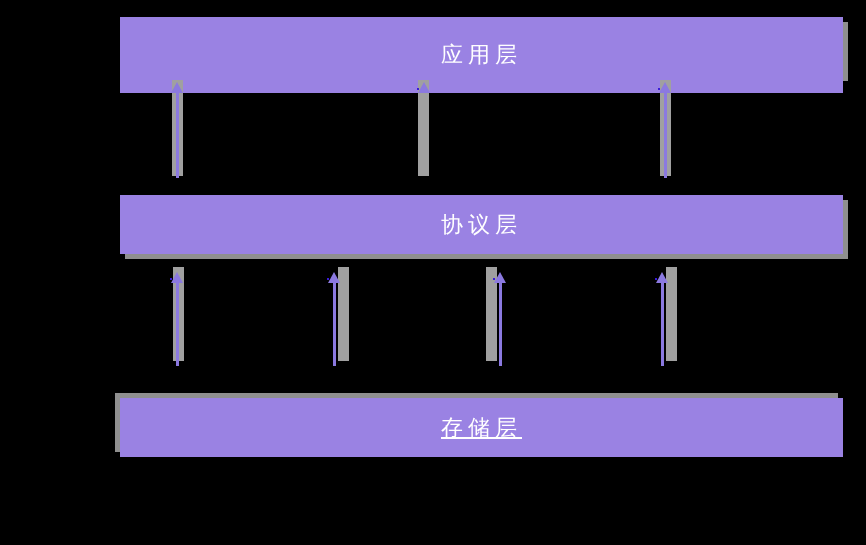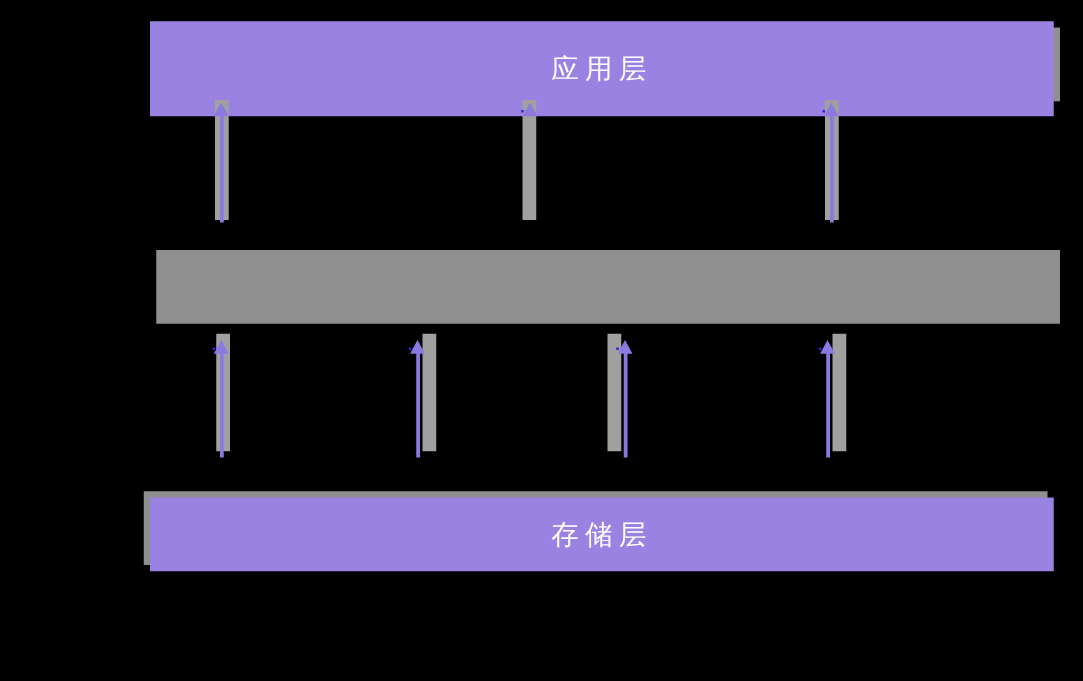--- a/index.html
+++ b/index.html
@@ -77,22 +77,25 @@
 </style>
 </head>
 <body>
 
 <div id="stage" style="background: rgb(0, 0, 0);">
     <div class="bar-shadow" style="left: 125px; top: 22px; width: 723px; height: 59px; background: rgb(143, 143, 143);"></div>
     <div class="layer-bar" style="left: 120px; top: 17px; width: 723px; height: 76px; background: rgb(154, 130, 227); color: rgb(255, 255, 255);">
       <span>应用层</span>
     </div>
     <div class="bar-shadow" style="left: 125px; top: 200px; width: 723px; height: 59px; background: rgb(143, 143, 143);"></div>
+    <div class="layer-bar" style="left: 120px; top: 195px; width: 723px; height: 59px; background: rgb(154, 130, 227); color: rgb(255, 255, 255);">
+      <span>协议层</span>
+    </div>
     <div class="bar-shadow" style="left: 115px; top: 393px; width: 723px; height: 59px; background: rgb(143, 143, 143);"></div>
-    <div class="layer-bar" style="left: 120px; top: 398px; width: 723px; height: 59px; background: rgb(154, 130, 227); color: rgb(255, 255, 255);">
+    <div class="layer-bar" style="left: 120px; top: 398px; width: 723px; height: 59px; background: rgb(154, 130, 227); color: rgb(255, 255, 255); text-decoration: underline;">
       <span>存储层</span>
     </div>
     <div class="connector" style="left: 165px; top: 82px; width: 30px; height: 96px;">
       <div class="shaft-shadow" style="left: 7px; top: -2px; width: 11px; height: 96px; background: rgb(160, 160, 160);"></div>
       <div class="shaft" style="left: 11px; top: 6px; width: 3px; height: 90px; background: rgb(139, 121, 224);"></div>
       <div class="head" style="left: 6px; top: 0px; border-bottom-color: rgb(139, 121, 224);"></div>
     </div>
     <div class="connector" style="left: 412px; top: 82px; width: 30px; height: 96px;">
       <div class="shaft-shadow" style="left: 6px; top: -2px; width: 11px; height: 96px; background: rgb(160, 160, 160);"></div>
       <div class="head" style="left: 6px; top: 0px; border-bottom-color: rgb(139, 121, 224);"></div>

